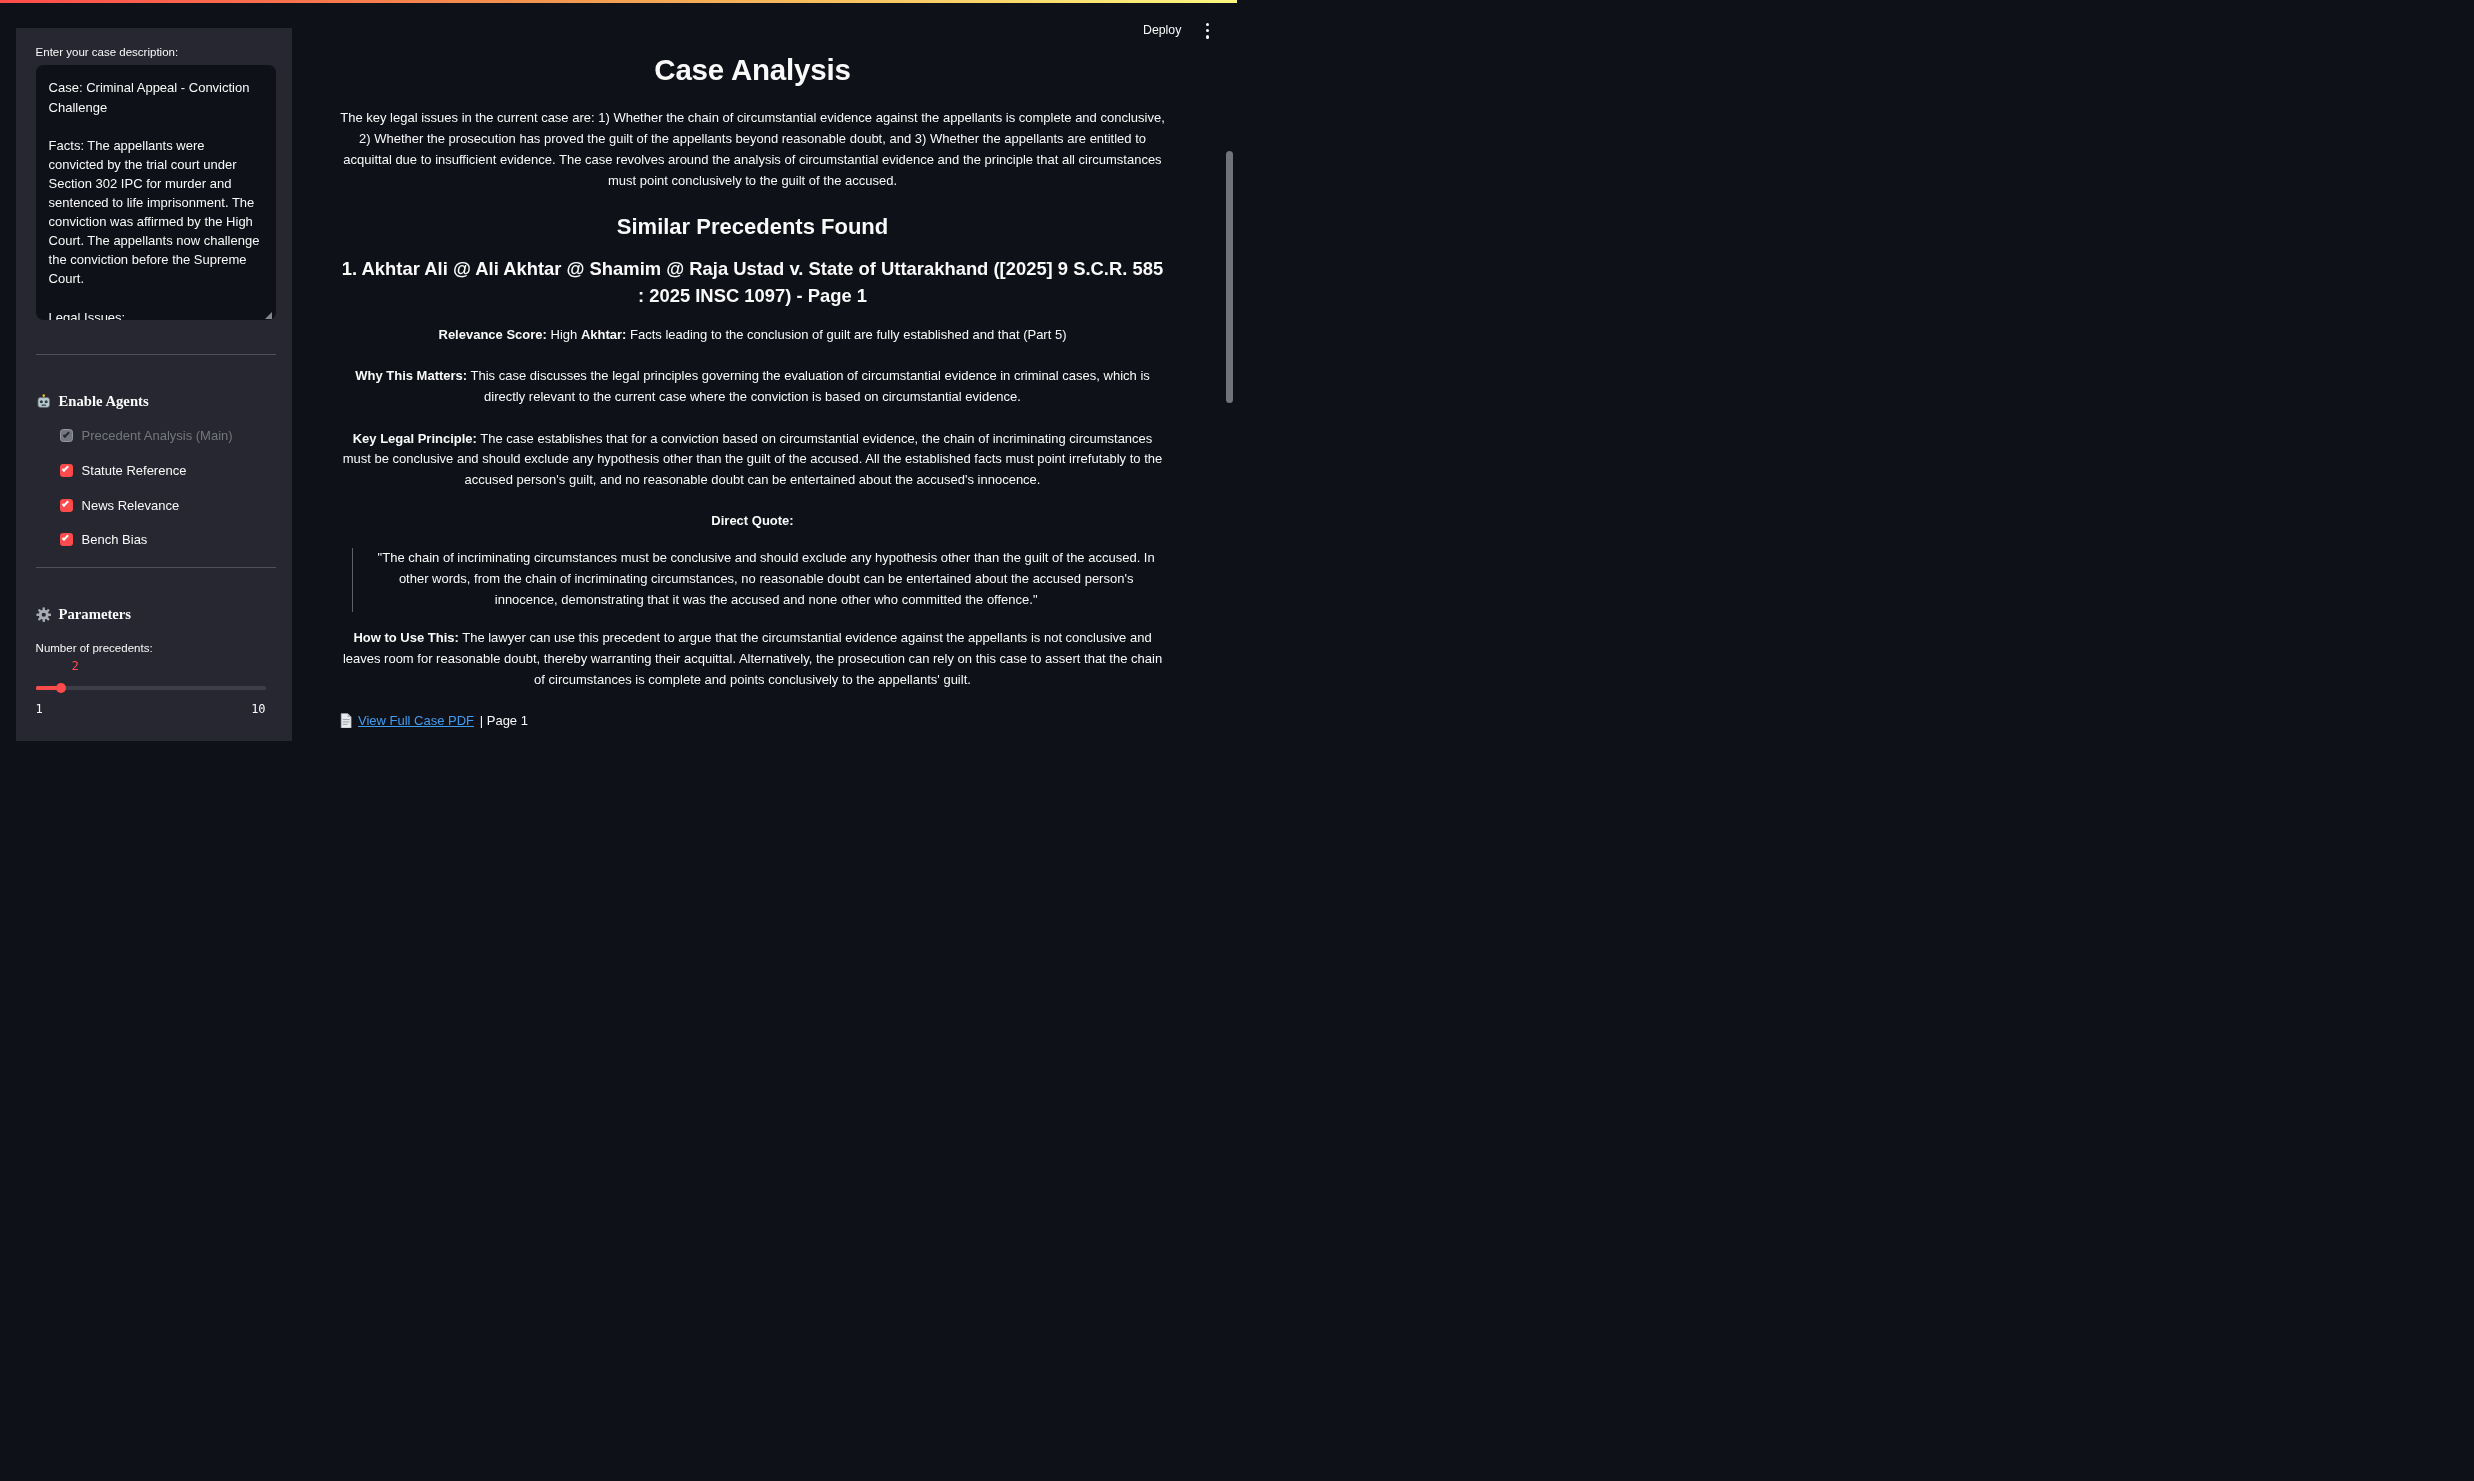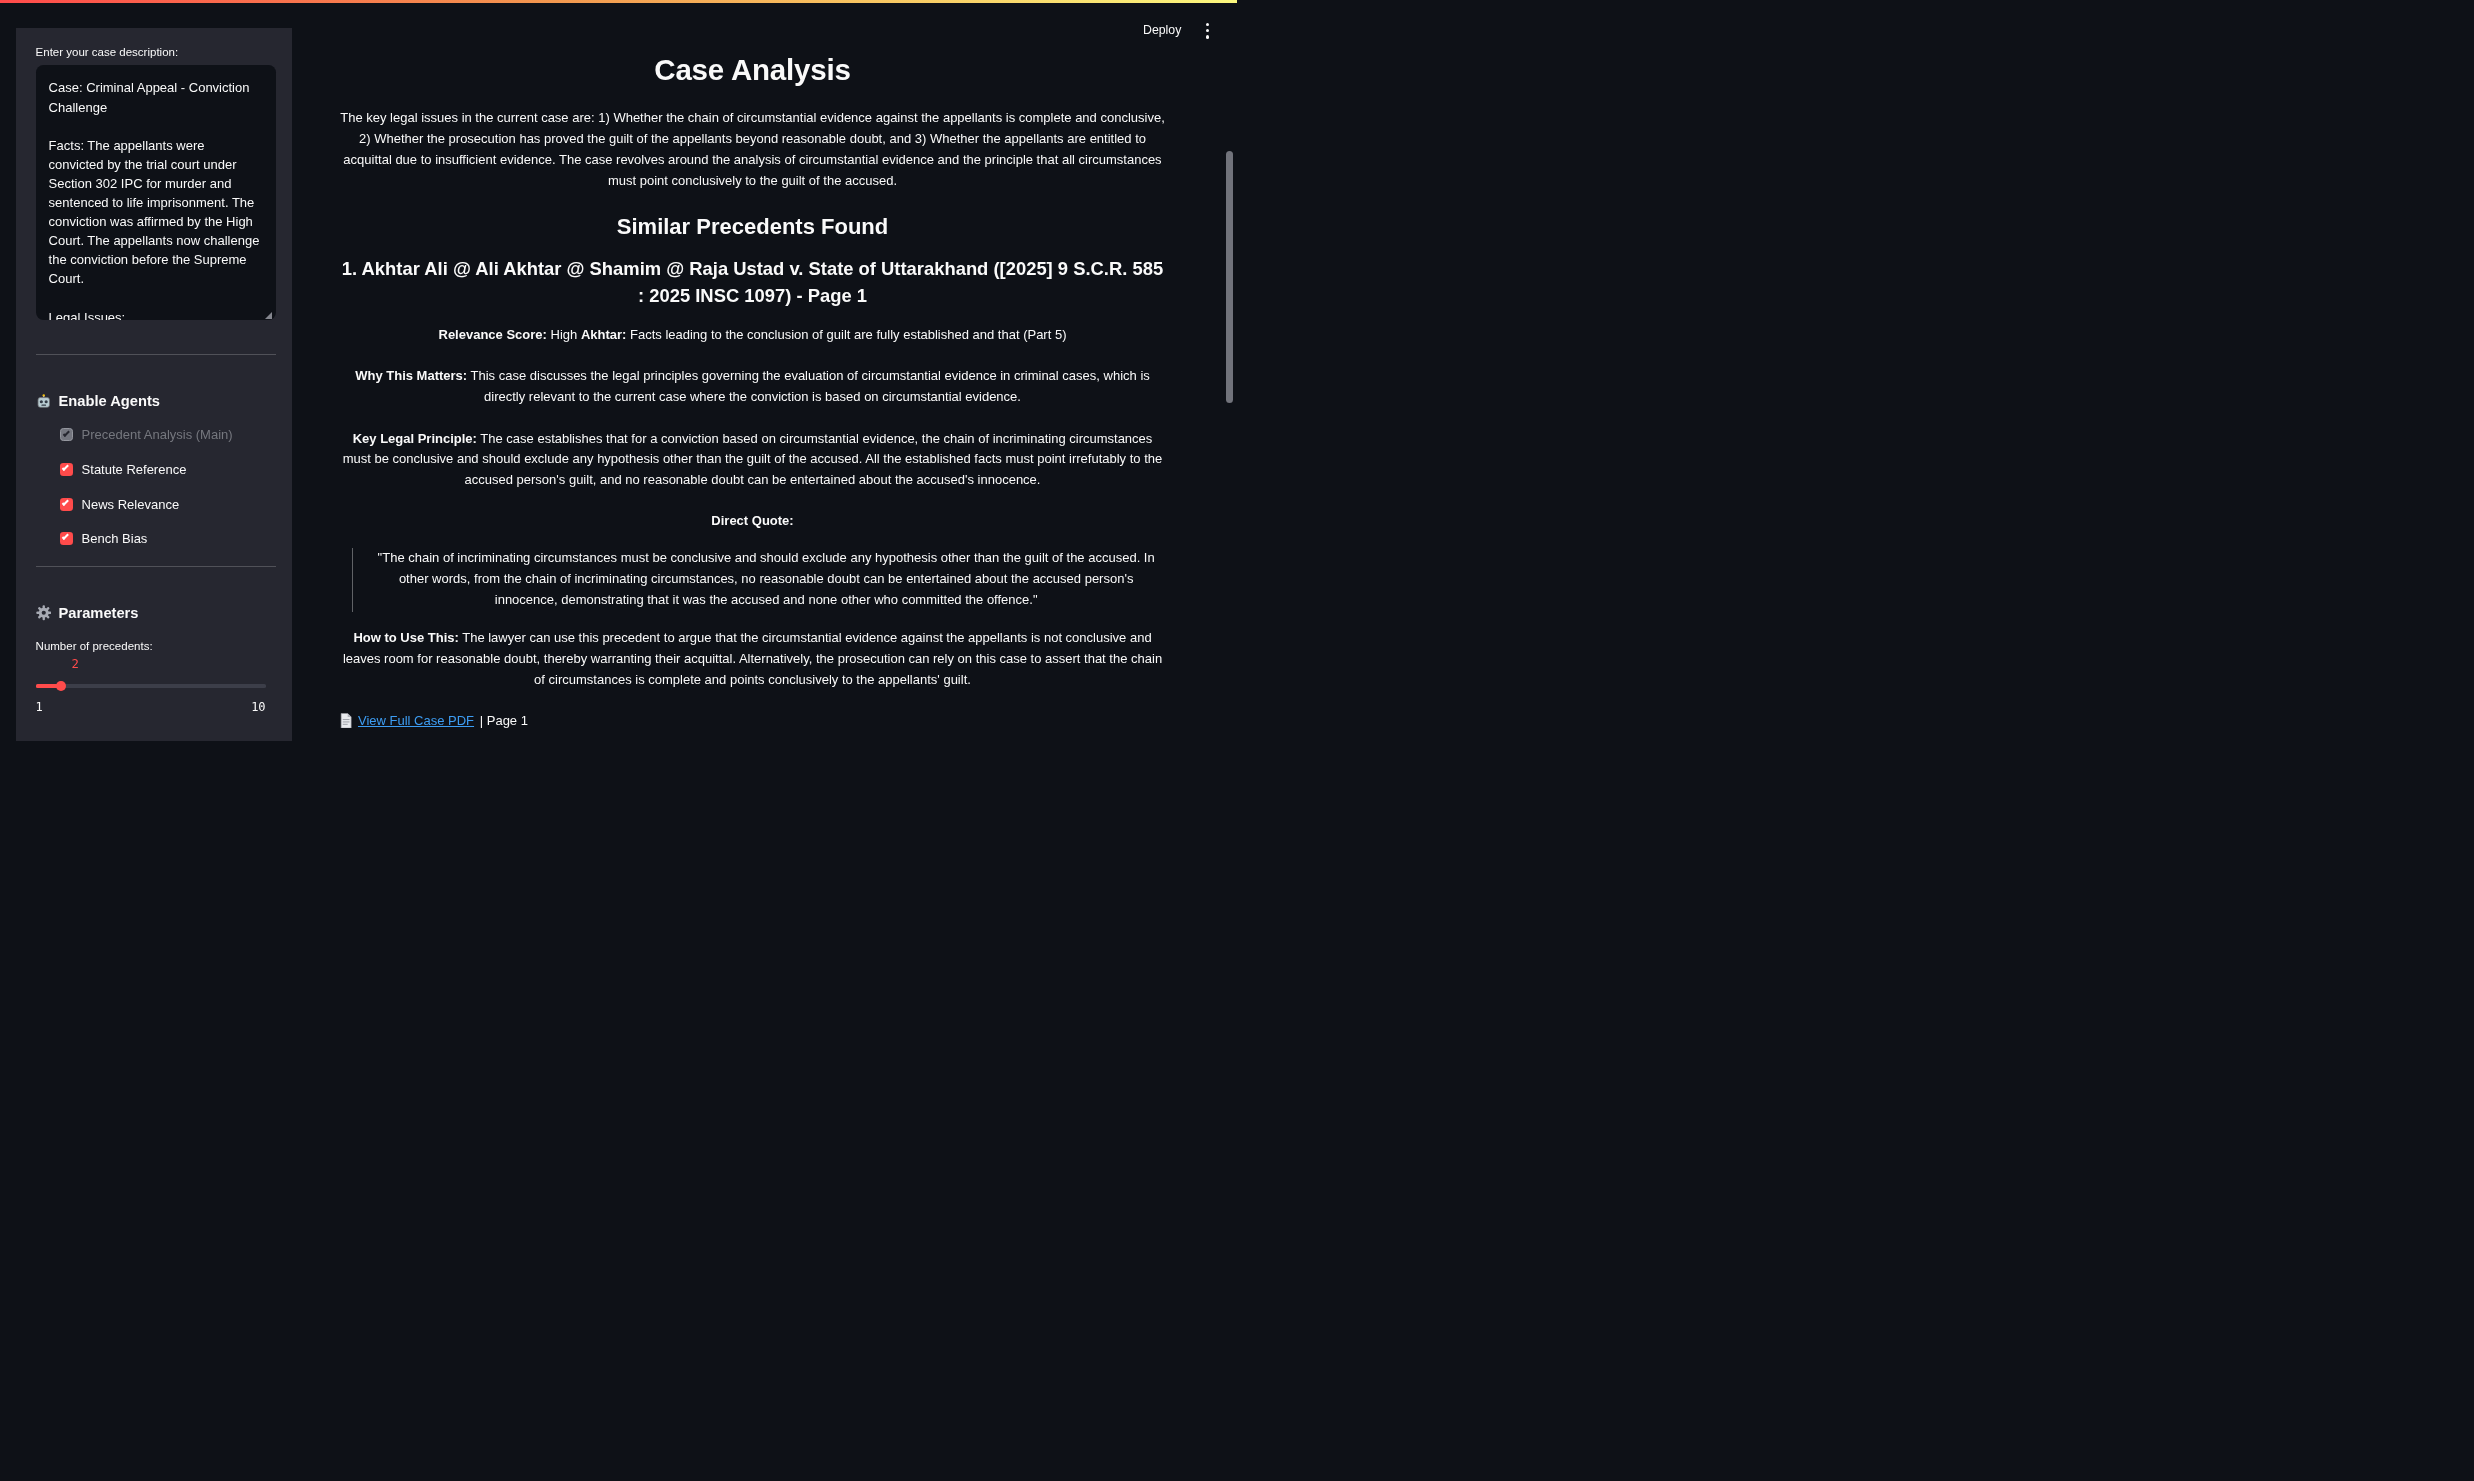--- a/index.html
+++ b/index.html
@@ -51,21 +51,21 @@
     border-left:7.4px solid transparent; border-bottom:7.4px solid #84868e;
     cursor:nwse-resize;
   }
   .sidebar hr {
     border:none; border-top:0.8px solid rgba(250,250,250,0.2);
     margin:31px 0 0 0;
   }
   .side-heading {
     margin-top:38px;
     display:flex; align-items:center; gap:7.4px;
-    font-size:14.7px; font-weight:700; color:#fafafa;
+    font-size:14.7px; font-weight:700; color:#fafafa;font-family:Liberation Serif, serif;
   }
   .cb-list { margin-top:18px; }
   .cb-row { display:flex; align-items:center; gap:9px; margin-bottom:19.6px; cursor:pointer;padding-left:24px; }
   .cb {
     width:13px; height:13px; border-radius:3.3px; flex:0 0 auto;
     background:#ff4b4b; position:relative;
   }
   .cb .check {
     position:absolute; left:2.5px; top:3.3px; width:6.5px; height:3.3px;
     border-left:2px solid #ffffff; border-bottom:2px solid #ffffff;

